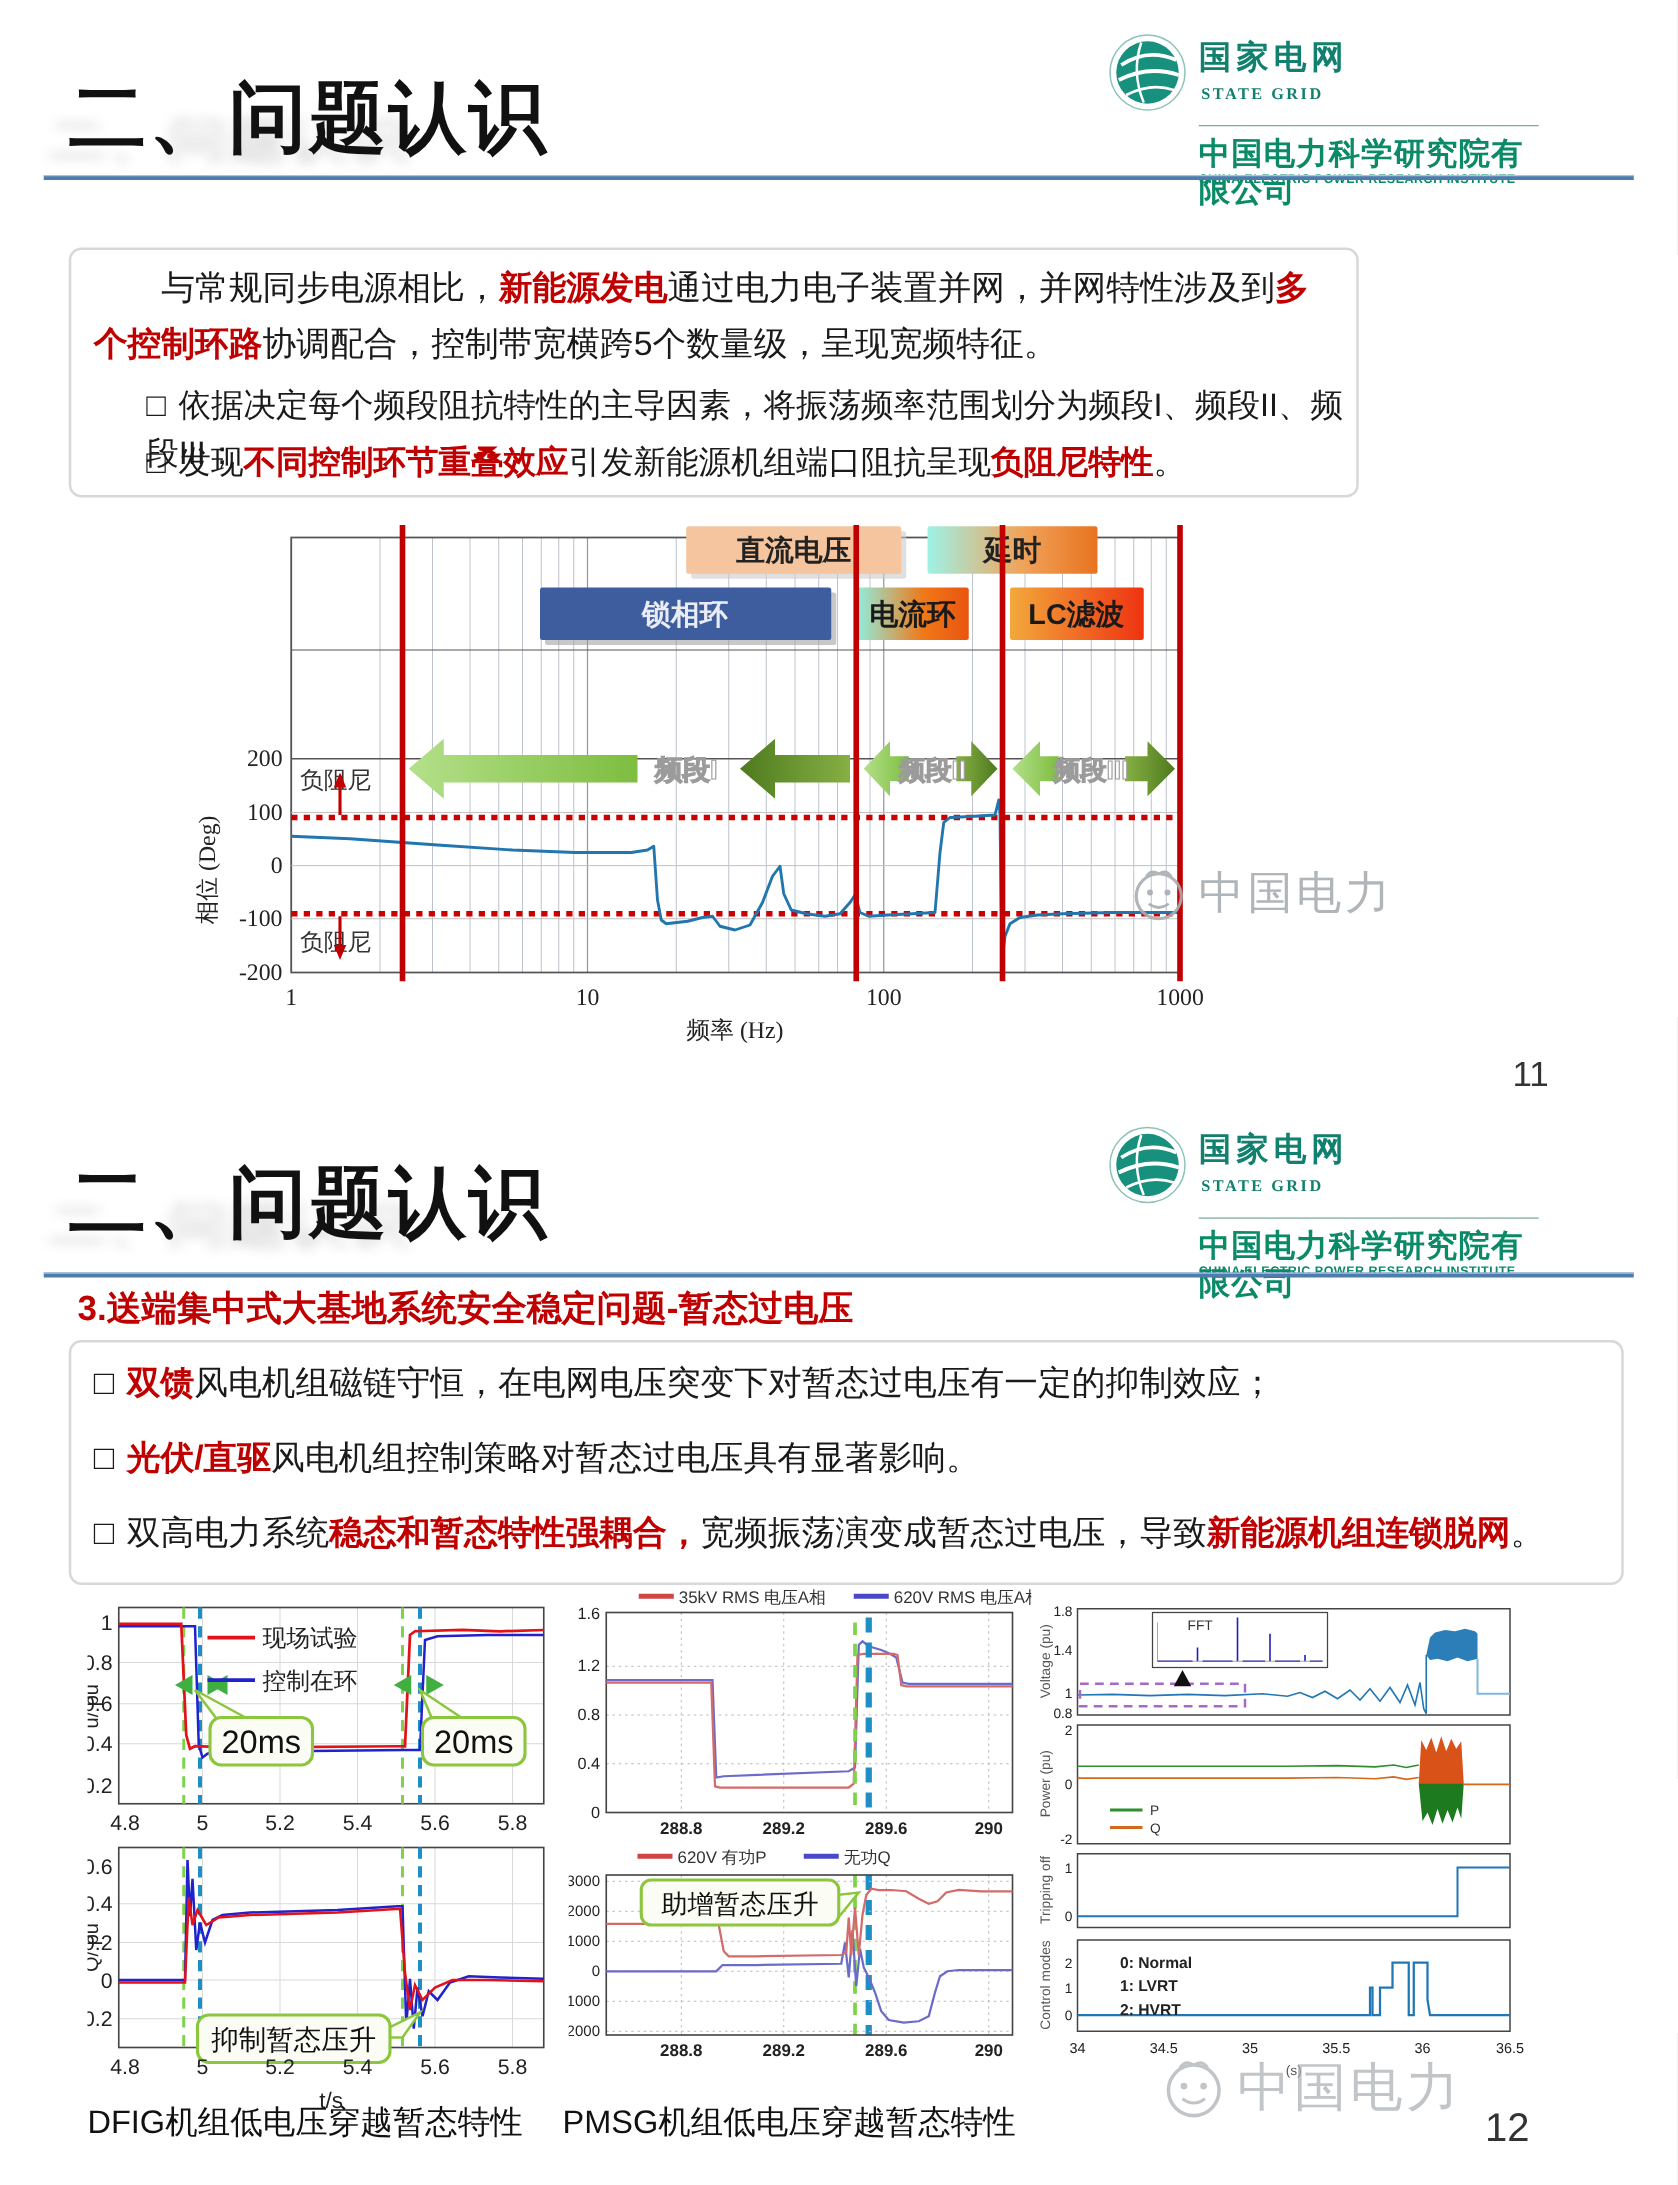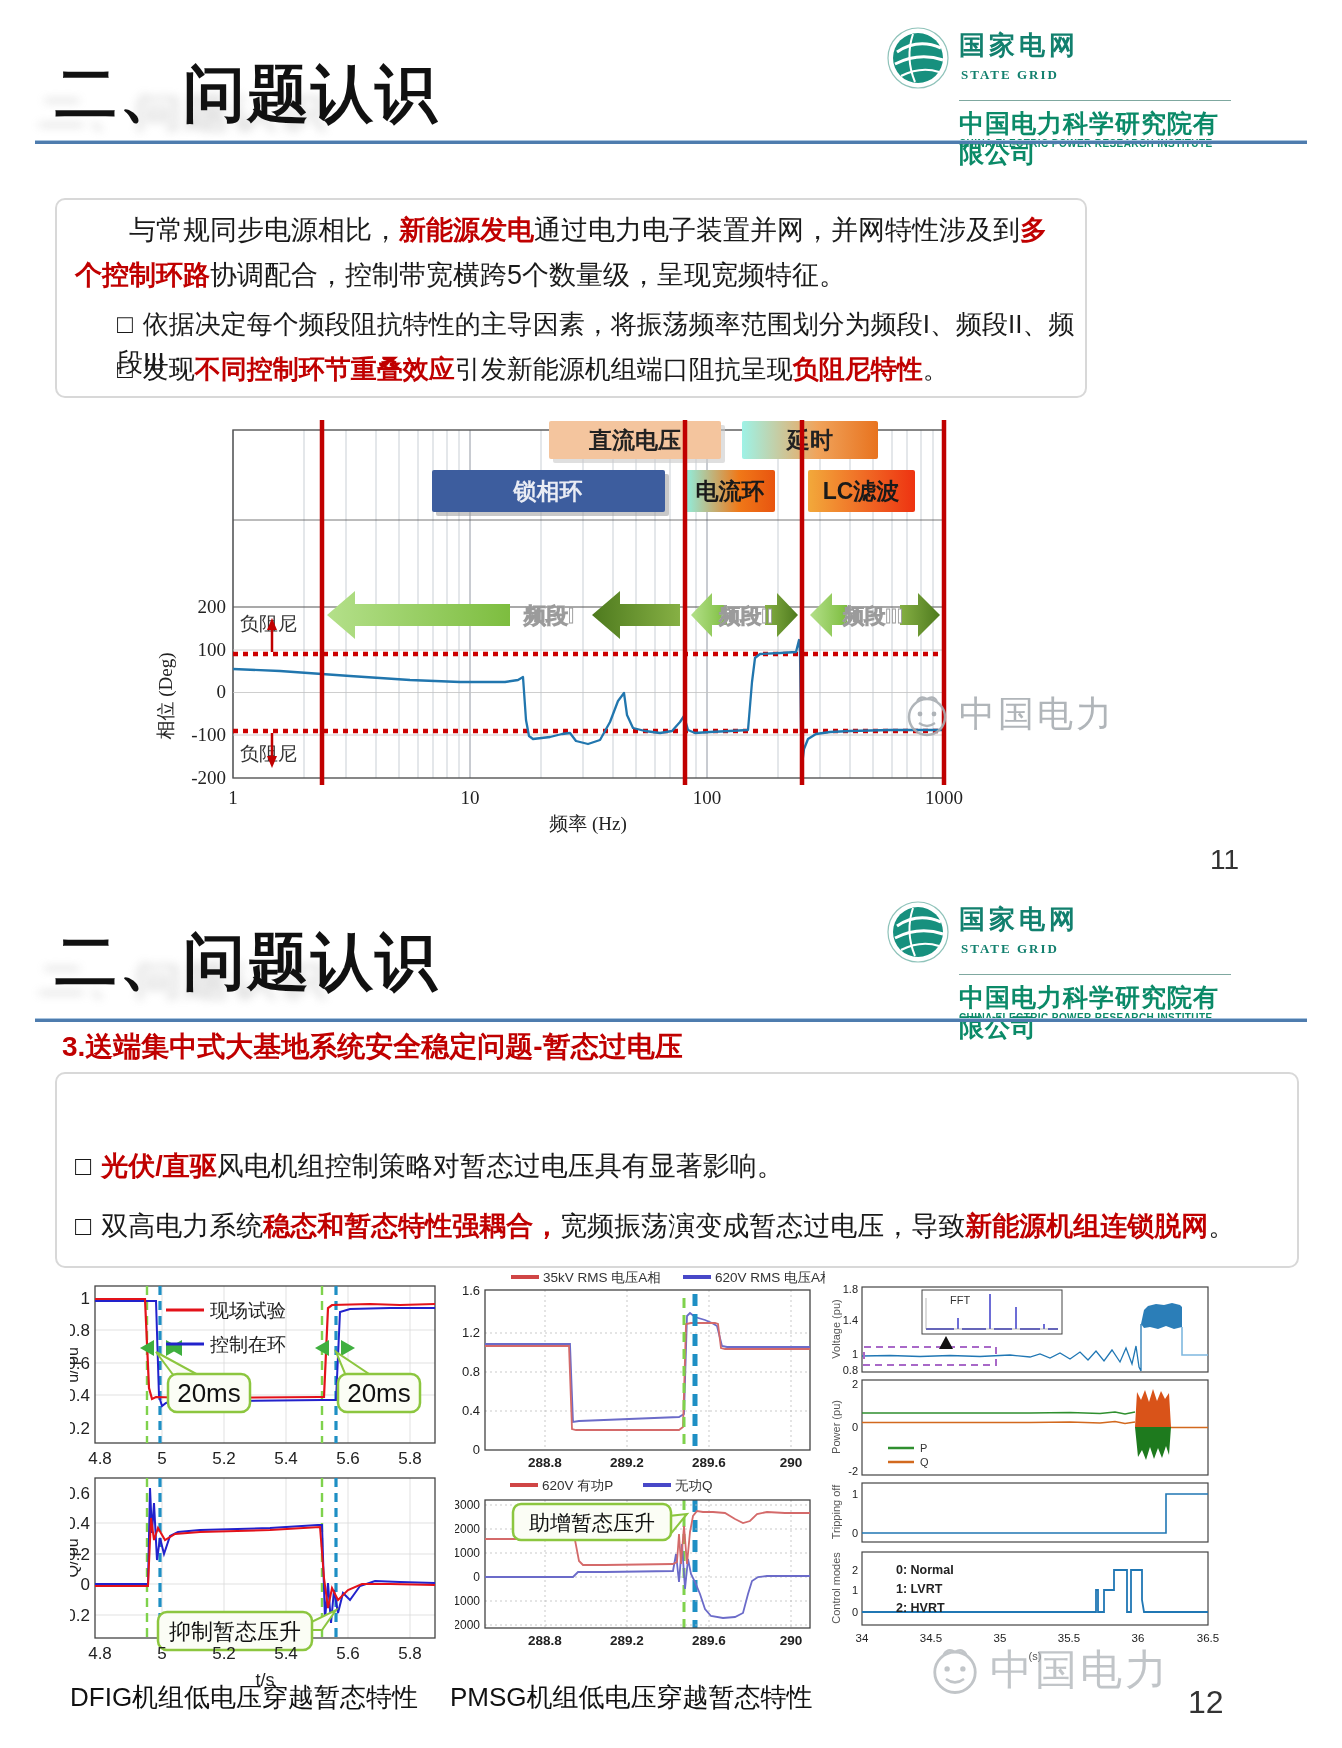--- a/index.html
+++ b/index.html
@@ -210,20 +210,23 @@
       <div class="abs logo-en" style="left:76px;top:46px;">STATE GRID</div>
       <div class="abs logo-div" style="left:74px;top:82px;width:272px;"></div>
       <div class="abs inst-cn" style="left:74px;top:90px;">中国电力科学研究院有限公司</div>
       <div class="abs inst-en" style="left:74px;top:120px;">CHINA ELECTRIC POWER RESEARCH INSTITUTE</div>
     </div>
 
     <div class="abs hr-blue" style="left:35px;top:146px;width:1272px;"></div>
     <div class="abs heading-red" style="left:62px;top:156px;">3.送端集中式大基地系统安全稳定问题-暂态过电压</div>
 
     <div class="abs textbox" style="left:55px;top:200px;width:1240px;height:192px;">
+      <div class="abs bullet2" style="left:18px;top:12px;width:1200px;">
+        <span class="marker">□</span><span class="red">双馈</span><span>风电机组磁链守恒，在电网电压突变下对暂态过电压有一定的抑制效应；</span>
+      </div>
       <div class="abs bullet2" style="left:18px;top:132px;width:1215px;">
         <span class="marker">□</span><span>双高电力系统</span><span class="red">稳态和暂态特性强耦合，</span><span>宽频振荡演变成暂态过电压，导致</span><span class="red">新能源机组连锁脱网</span><span>。</span>
       </div>
       <div class="abs bullet2" style="left:18px;top:72px;width:1200px;">
         <span class="marker">□</span><span class="red">光伏/直驱</span><span>风电机组控制策略对暂态过电压具有显著影响。</span>
       </div>
     </div>
 
     <svg class="abs" style="left:70px;top:406px;" width="380" height="425" viewBox="0 0 380 425">
       <g stroke="#d9d9d9" stroke-width="0.8">

